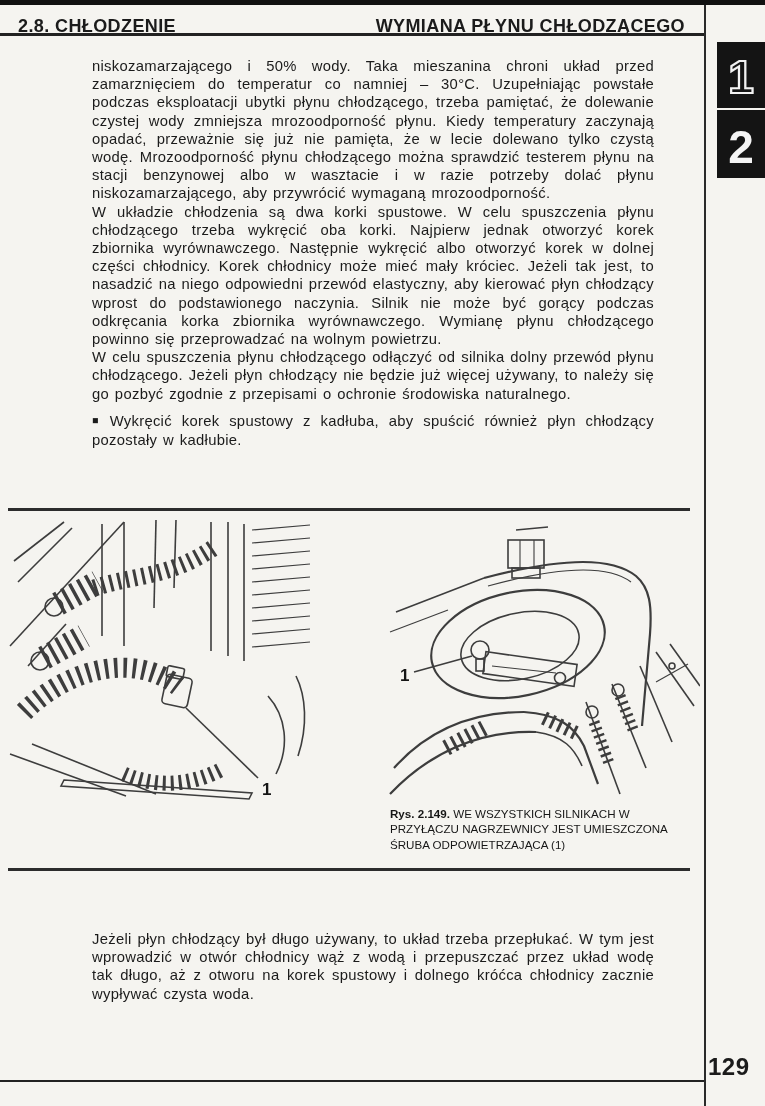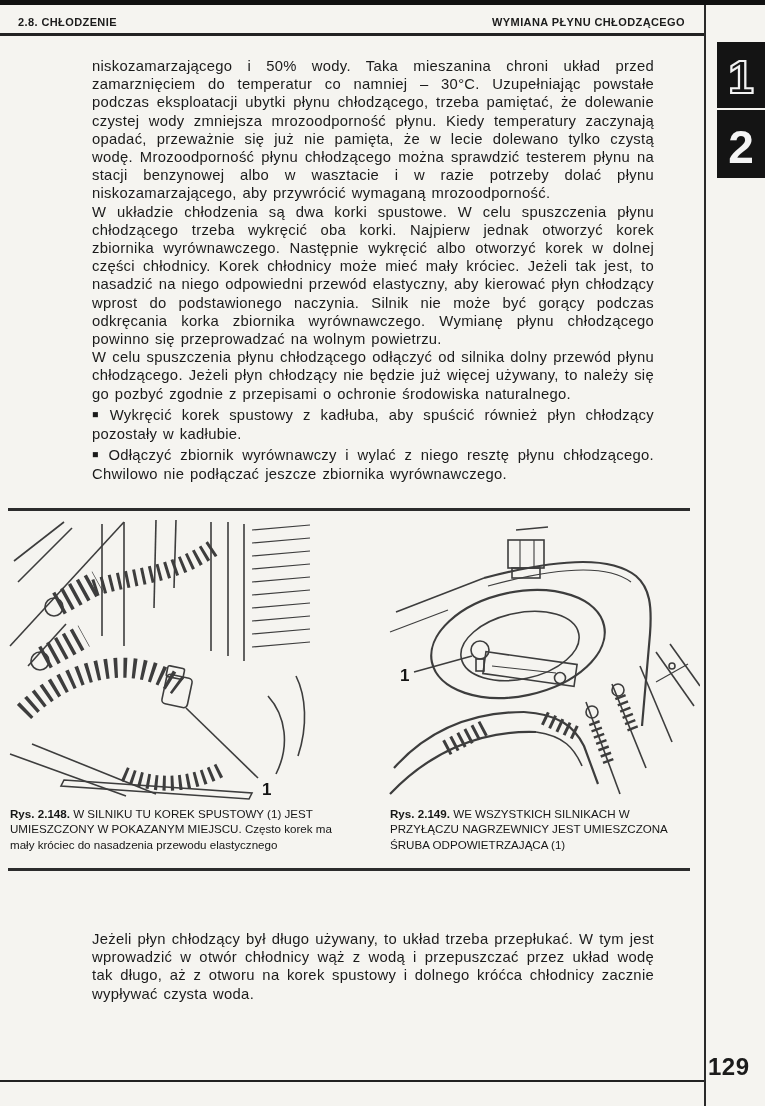--- a/index.html
+++ b/index.html
@@ -4,38 +4,38 @@
 <style>
   html,body { margin:0; padding:0; }
   .page {
     position:relative; width:765px; height:1106px; overflow:hidden;
     background:#f5f4f0; color:#1b1b1b;
     font-family:"Liberation Sans", sans-serif;
   }
   .topbar { position:absolute; top:0; left:0; width:765px; height:5px; background:#111; }
   .right-border { position:absolute; top:5px; left:704px; width:2px; height:1101px; background:#2a2a2a; }
 
-  .hdr { position:absolute; top:16px; font-size:11px; font-weight:bold; letter-spacing:0.4px; white-space:nowrap; }
+  .hdr { position:absolute; top:16px; font-size:18px; font-weight:bold; letter-spacing:0.4px; white-space:nowrap; }
   .hdr-left  { left:18px; }
   .hdr-right { right:80px; }
   .hdr-rule { position:absolute; top:33px; left:0; width:704px; height:3px; background:#222; }
 
   .tab { position:absolute; left:717px; width:48px; background:#141414; }
   .tab-1 { top:42px; height:66px; }
   .tab-2 { top:110px; height:68px; }
 
   .col {
     position:absolute; left:92px; width:562px;
     font-size:14.8px; line-height:18.2px; text-align:justify;
     letter-spacing:0.3px; word-spacing:1.4px;
   }
   .col-top { top:57px; }
   .col-bottom { top:930px; }
   .col p { margin:0; }
-  .col p.bullet { margin-top:3px; }
+  .col p.bullet { margin-top:9px; }
   .bm { font-size:10.5px; margin-right:7px; position:relative; top:-2px; }
 
   .sep-rule { position:absolute; left:8px; width:682px; height:3px; background:#2c2c2c; }
   .sep-1 { top:508px; }
   .sep-2 { top:868px; }
   .bottom-rule { position:absolute; top:1080px; left:0; width:704px; height:2px; background:#222; }
 
   .fig { position:absolute; top:516px; }
   .fig-left { left:6px; }
   .fig-right { left:388px; }
@@ -75,21 +75,20 @@
     <svg width="48" height="68" viewBox="0 0 48 68">
       <text x="24" y="53" text-anchor="middle" style="font-family:'Liberation Sans',sans-serif;font-size:46px;font-weight:bold;fill:#f4f4f4;">2</text>
     </svg>
   </div>
 
   <div class="col col-top">
     <p>niskozamarzającego i 50% wody. Taka mieszanina chroni układ przed zamarznięciem do temperatur co namniej – 30°C. Uzupełniając powstałe podczas eksploatacji ubytki płynu chłodzącego, trzeba pamiętać, że dolewanie czystej wody zmniejsza mrozoodporność płynu. Kiedy temperatury zaczynają opadać, przeważnie się już nie pamięta, że w lecie dolewano tylko czystą wodę. Mrozoodporność płynu chłodzącego można sprawdzić testerem płynu na stacji benzynowej albo w wasztacie i w razie potrzeby dolać płynu niskozamarzającego, aby przywrócić wymaganą mrozoodporność.</p>
     <p>W układzie chłodzenia są dwa korki spustowe. W celu spuszczenia płynu chłodzącego trzeba wykręcić oba korki. Najpierw jednak otworzyć korek zbiornika wyrównawczego. Następnie wykręcić albo otworzyć korek w dolnej części chłodnicy. Korek chłodnicy może mieć mały króciec. Jeżeli tak jest, to nasadzić na niego odpowiedni przewód elastyczny, aby kierować płyn chłodzący wprost do podstawionego naczynia. Silnik nie może być gorący podczas odkręcania korka zbiornika wyrównawczego. Wymianę płynu chłodzącego powinno się przeprowadzać na wolnym powietrzu.</p>
     <p>W celu spuszczenia płynu chłodzącego odłączyć od silnika dolny przewód płynu chłodzącego. Jeżeli płyn chłodzący nie będzie już więcej używany, to należy się go pozbyć zgodnie z przepisami o ochronie środowiska naturalnego.</p>
     <p class="bullet"><span class="bm">■</span><span>Wykręcić korek spustowy z kadłuba, aby spuścić również płyn chłodzący pozostały w kadłubie.</span></p>
-    <p class="bullet"><span class="bm">■</span><span>Odłączyć zbiornik wyrównawczy i wylać z niego resztę płynu chłodzącego. Chwilowo nie podłączać jeszcze zbiornika wyrównawczego.</span></p>
   </div>
 
   <div class="sep-rule sep-1"></div>
 
   <div class="fig fig-left">
     <svg width="305" height="286" viewBox="0 0 305 286">
       <line class="ln" x1="8" y1="45" x2="58" y2="6"></line>
       <line class="ln" x1="12" y1="66" x2="66" y2="12"></line>
       <line class="ln" x1="4" y1="130" x2="118" y2="6"></line>
       <line class="ln" x1="22" y1="150" x2="60" y2="108"></line>
@@ -162,25 +161,20 @@
       <circle class="ln" cx="204" cy="196" r="6" stroke-width="1.4"></circle>
       <circle class="ln" cx="230" cy="174" r="6" stroke-width="1.4"></circle>
       <line class="ln" x1="268" y1="136" x2="306" y2="190"></line>
       <line class="ln" x1="282" y1="128" x2="312" y2="170"></line>
       <line class="thin" x1="268" y1="166" x2="300" y2="148"></line>
       <circle class="ln" cx="284" cy="150" r="3" stroke-width="1.3"></circle>
       <text class="callout" x="12" y="165">1</text>
     </svg>
   </div>
 
-  <div class="caption cap-left">
-    <span class="ref">Rys. 2.148.</span>
-    <span>W SILNIKU TU KOREK SPUSTOWY (1) JEST UMIESZCZONY W POKAZANYM MIEJSCU.</span>
-    <span>Często korek ma mały króciec do nasadzenia przewodu elastycznego</span>
-  </div>
   <div class="caption cap-right">
     <span class="ref">Rys. 2.149.</span>
     <span>WE WSZYSTKICH SILNIKACH W PRZYŁĄCZU NAGRZEWNICY JEST UMIESZCZONA ŚRUBA ODPOWIETRZAJĄCA (1)</span>
   </div>
 
   <div class="sep-rule sep-2"></div>
 
   <div class="col col-bottom">
     <p>Jeżeli płyn chłodzący był długo używany, to układ trzeba przepłukać. W tym jest wprowadzić w otwór chłodnicy wąż z wodą i przepuszczać przez układ wodę tak długo, aż z otworu na korek spustowy i dolnego króćca chłodnicy zacznie wypływać czysta woda.</p>
   </div>

